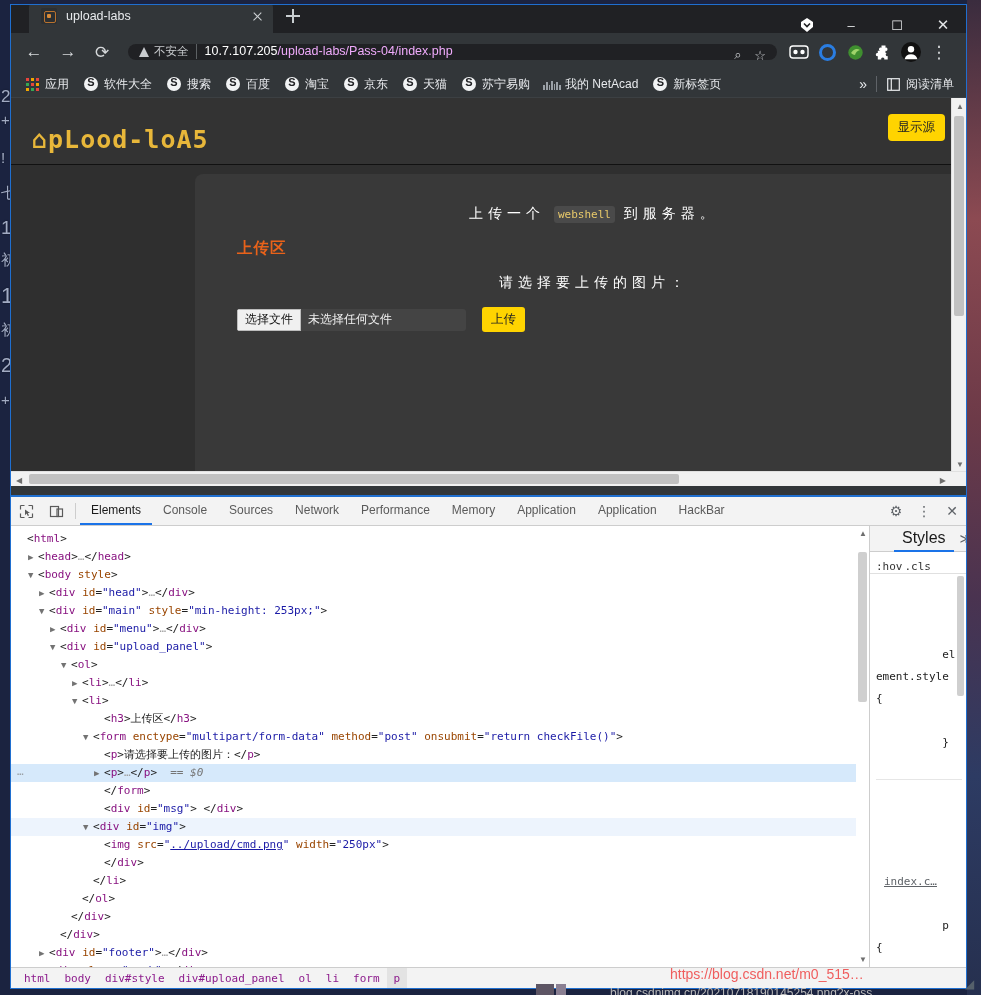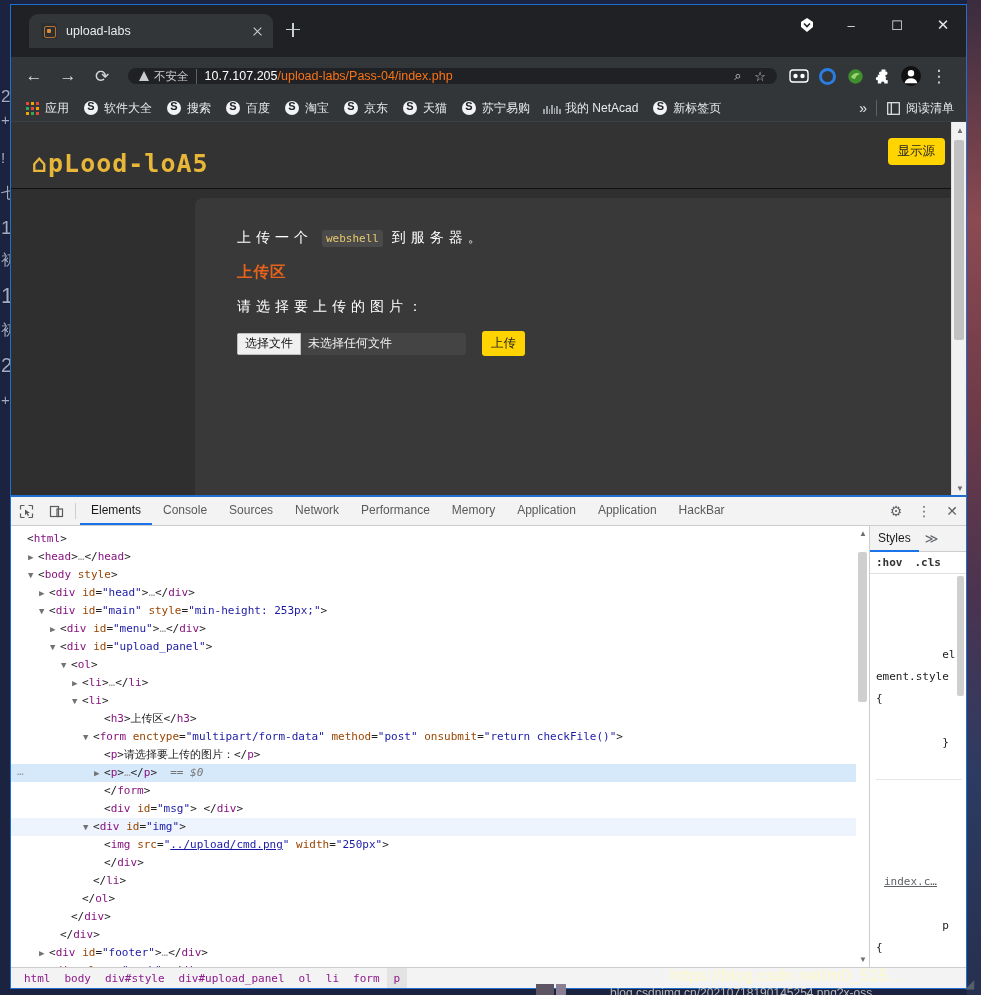--- a/index.html
+++ b/index.html
@@ -31,22 +31,22 @@
   #browser {
     position: absolute; left: 10px; top: 4px;
     width: 957px; height: 492px;
     background: #323639;
     border: 1px solid #1f6fd0;
     overflow: hidden;
   }
 
   
   #tabstrip {
-    position: relative; height: 52px; background: #202124;
-    display: flex; align-items: center;
+    position: relative; height: 28px; background: #202124;
+    display: flex; align-items: flex-end;
   }
   .tab {
     position: relative;
     margin-left: 18px; margin-bottom: 0;
     height: 34px; width: 244px;
     background: #323639;
     border-radius: 9px 9px 0 0;
     display: flex; align-items: center; padding: 0 6px 0 12px;
     cursor: default;
   }
@@ -107,41 +107,41 @@
     height: 38px; background: #323639; display: flex; align-items: center;
     padding: 0 8px;
   }
   .nav-btn {
     width: 30px; height: 30px; margin-right: 4px; position: relative;
     color: #d6d9db; font-size: 17px; cursor: pointer;
     display: flex; align-items: center; justify-content: center;
   }
   #omnibox {
     flex: 1; height: 16px; background: #202124; border-radius: 14px;
-    display: flex; align-items: center; padding: 0 6px 0 11px; margin: 0 7px;
+    display: flex; align-items: flex-start; padding: 0 6px 0 11px; margin: 0 7px;
     min-width: 0;
   }
   #not-secure {
     display: flex; align-items: center; flex: none;
     color: #c9cccf; font-size: 11.5px; white-space: nowrap;
   }
   #warn-tri {
     width: 0; height: 0; margin-right: 5px;
     border-left: 5.5px solid transparent; border-right: 5.5px solid transparent;
     border-bottom: 10px solid #c9cccf;
   }
   #not-secure-sep {
     width: 1px; height: 15px; background: #5d6164; margin: 0 8px 0 7px; flex: none;
   }
   #url-text {
     flex: 1; color: #e8eaed; font-size: 12.5px; white-space: nowrap;
     overflow: hidden; min-width: 0;
   }
   #url-text .host { color: #ffffff; }
-  #url-text .path { color: #f97316; }
+  #url-text .path { color: #f0abfc; }
   .omni-icon { width: 22px; height: 22px; flex: none; display: flex;
     align-items: center; justify-content: center; color: #c9cccf; font-size: 13px;
     cursor: pointer; }
   .ext-icon { width: 26px; height: 26px; margin-left: 2px; flex: none;
     display: flex; align-items: center; justify-content: center; cursor: pointer; }
 
   
   #bookmarks {
     height: 27px; background: #323639; display: flex; align-items: center;
     padding: 0 6px; overflow: hidden; border-bottom: 1px solid #3c4043;
@@ -206,21 +206,21 @@
   #upload_panel {
     position: absolute; left: 184px; top: 9px; right: 0; bottom: 0;
     background: #393939; border-radius: 8px 0 0 0; padding: 16px 0 0 42px;
     overflow: hidden;
   }
   #upload_panel h3 {
     color: #e8621a; font-size: 15.5px; font-weight: bold; letter-spacing: 1px;
     margin-bottom: 11px;
   }
   #upload_panel p {
-    color: #ffffff; font-size: 14px; letter-spacing: 5px; margin: 15px 0;
+    color: #ffffff; font-size: 14px; letter-spacing: 5px; margin: 15px 0; text-align: center;
   }
   code.ws {
     background: #4a4a4a; color: #e8c96a; font-family: "DejaVu Sans Mono", monospace;
     font-size: 11px; padding: 2px 4px; border-radius: 3px; letter-spacing: 0;
   }
   #fileform { display: flex; align-items: center; margin-top: 14px; }
   #filebox {
     display: flex; align-items: center; background: #444444; border-radius: 3px;
     height: 22px; width: 229px; overflow: hidden;
   }
@@ -317,27 +317,27 @@
   .crumb.active { background: #e3e3e3; color: #8c1a8c; }
 
   #styles-pane {
     width: 96px; flex: none; display: flex; flex-direction: column;
     background: #fff; min-width: 0;
   }
   #styles-tabbar {
     height: 26px; background: #f3f3f3; border-bottom: 1px solid #cdcdcd;
     display: flex; align-items: center; flex: none;
   }
-  #styles-tab { font-size: 12px; color: #1a1a1a; padding: 0 8px; height: 26px;
-    display:flex; align-items:center; border-bottom: 2px solid #1a73e8; cursor:pointer;}
+  #styles-tab { font-size: 16px; color: #1a1a1a; padding: 0 8px; height: 26px;
+    display:flex; align-items:center; border-bottom: 2px solid #1a73e8; cursor:pointer;margin-left:24px;}
   #styles-more { color: #5f6368; font-size: 13px; padding: 0 6px; cursor:pointer;}
   #styles-filterbar {
-    height: 22px; border-bottom: 1px solid #e0e0e0; display: flex; align-items: center;
+    height: 22px; border-bottom: 1px solid #e0e0e0; display: flex; align-items: flex-end;
     font-family: "DejaVu Sans Mono", monospace; font-size: 11px; color: #333; flex:none;
-    padding-left: 6px; gap: 12px; font-weight: bold;
+    padding-left: 6px; gap: 2px;
   }
   #styles-filterbar span { cursor: pointer; }
   #styles-body {
     flex: 1; overflow: hidden; position: relative;
     font-family: "DejaVu Sans Mono", monospace; font-size: 11px; line-height: 22px;
     padding: 4px 4px 0 6px; color: #222; white-space: pre-wrap; word-break: break-all;
   }
   .rule { border-bottom: 1px solid #e6e6e6; padding-bottom: 3px; margin-bottom: 3px; }
   .src { color: #5f6368; text-decoration: underline; font-style: normal; display:block; padding-left:8px;}
   .prop { color: #c80000; }
@@ -345,21 +345,21 @@
   .sel-n { color: #222; }
   .swatch { display:inline-block; width:9px; height:9px; border:1px solid #999;
     background:#fff; vertical-align:-1px; margin-right:1px;}
   .exp-tri { color:#737373; font-size:8px; }
   #styles-vscroll { position:absolute; right:0; top:0; bottom:0; width:11px; }
   #styles-vscroll .thumb{position:absolute;left:2px;right:2px;top:2px;height:120px;
     background:#cfcfcf;border-radius:2px;}
 
   
   #watermark {
-    position: absolute; left: 670px; top: 966px; color: #fef9c3; font-size: 17px;
+    position: absolute; left: 670px; top: 966px; color: #ef4444; font-size: 14px;
     pointer-events: none; white-space: nowrap; opacity: .85;
   }
   #watermark2 {
     position: absolute; left: 610px; top: 986px; color: #b9b9b9; font-size: 12px;
     pointer-events: none; white-space: nowrap;
   }
   #taskbar-bit {
     position: absolute; left: 536px; top: 984px; width: 18px; height: 11px;
     background: #5d5564;
   }

